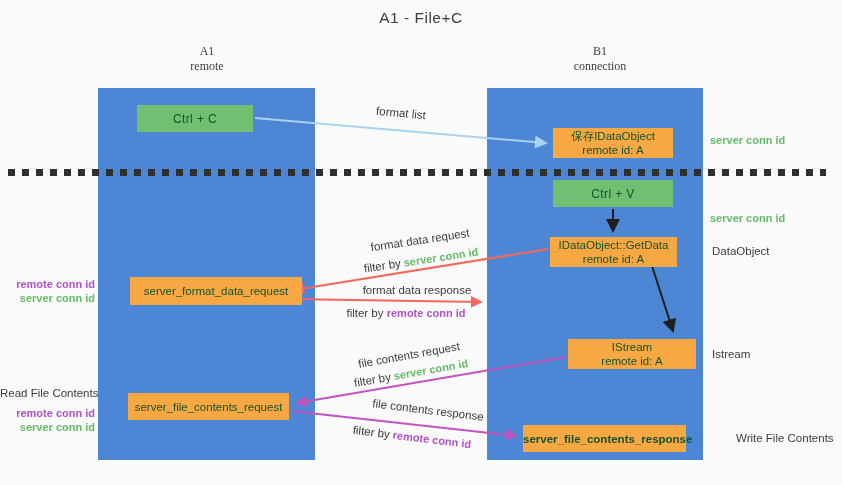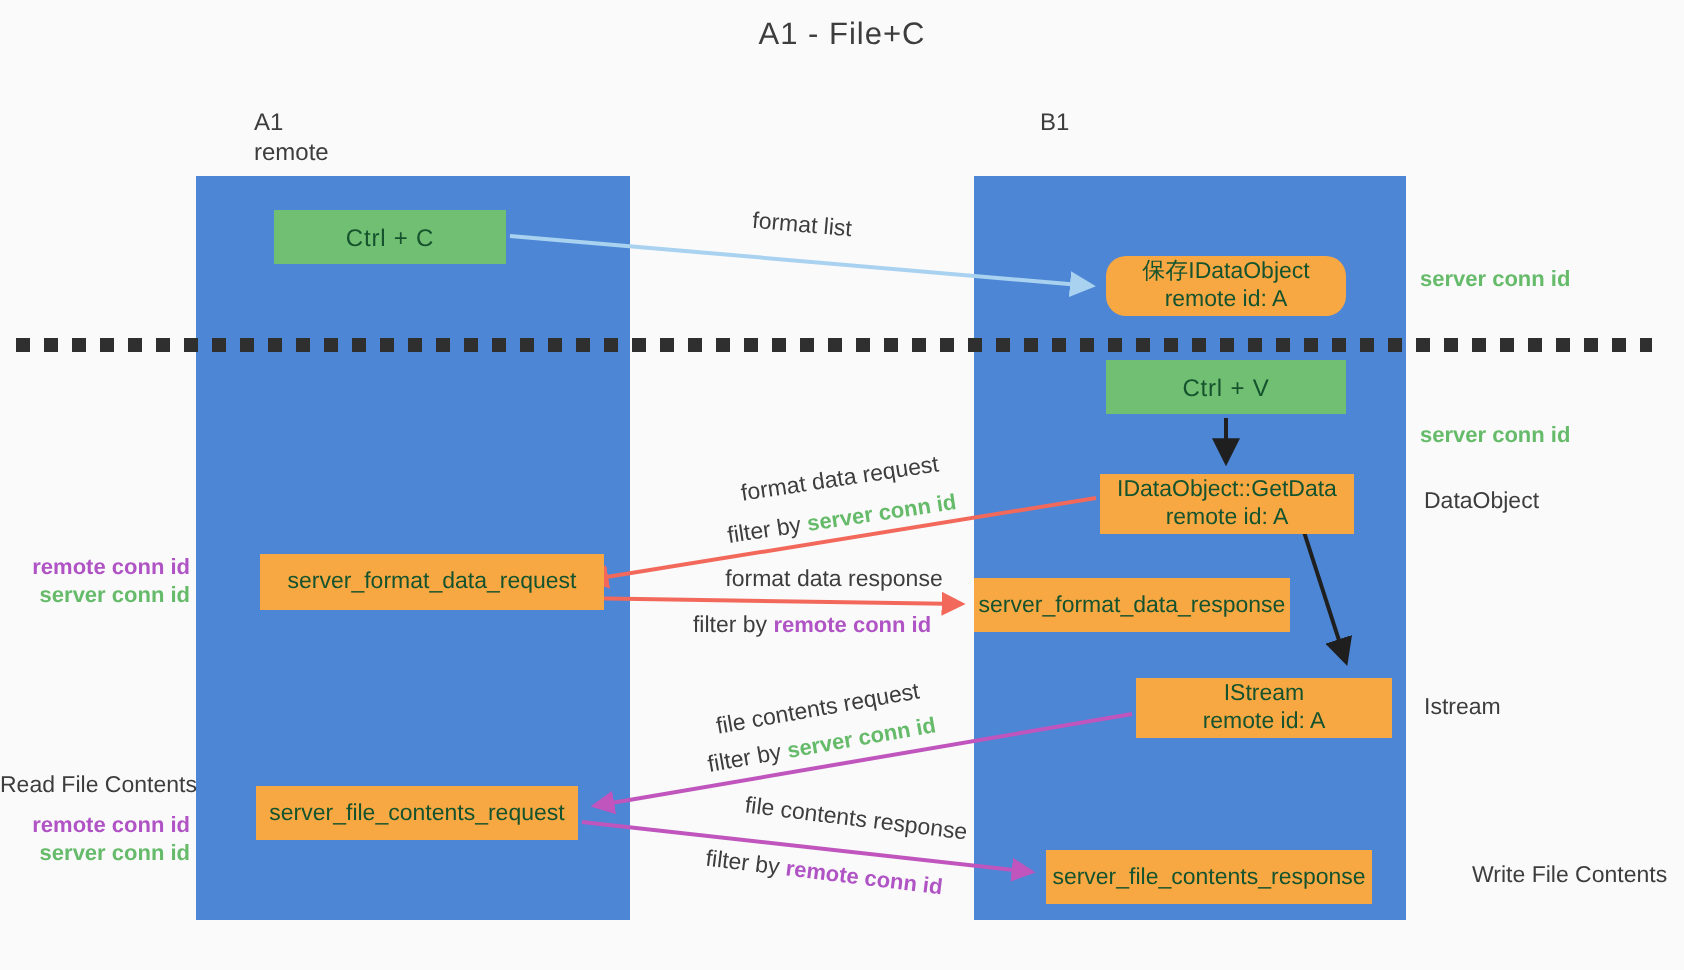--- a/index.html
+++ b/index.html
@@ -7,46 +7,46 @@
     --arrow-red:#f2695c; --arrow-magenta:#bf55bd; --arrow-lightblue:#a9d2f0;
     --arrow-black:#1f1f1f; --text-green:#66bb6a; --text-purple:#b054c5;
     --text-dark:#3d3d3d; --bg:#fafafa;
   }
   html,body{margin:0;padding:0;}
   body{background:#e9e9e9;font-family:"Liberation Sans","DejaVu Sans",sans-serif;}
   .canvas{position:relative;width:842px;height:485px;background:var(--bg);overflow:hidden;}
 
   .title{position:absolute;left:0;top:8px;width:842px;text-align:center;
          color:var(--text-dark);font-size:15.5px;line-height:20px;letter-spacing:.5px;}
-  .lane-header{position:absolute;top:54px;width:160px;
-         color:var(--text-dark);font-size:12px;line-height:15px;}
+  .lane-header{position:absolute;top:44px;width:160px;text-align:center;
+         color:var(--text-dark);font-size:12px;line-height:15px;font-family:Liberation Serif, serif;}
   .lane-header.left{left:127px;} .lane-header.right{left:520px;}
 
   .lane{position:absolute;top:88px;height:372px;background:var(--lane-blue);}
   .lane.left{left:98px;width:217px;} .lane.right{left:487px;width:216px;}
 
   .divider{position:absolute;left:8px;top:169px;width:818px;height:7px;
     background:repeating-linear-gradient(90deg,#2f2f2f 0 7px,transparent 7px 14px);}
 
   .node{position:absolute;color:#14532d;text-align:center;display:flex;
         flex-direction:column;justify-content:center;box-sizing:border-box;}
   .node.green{background:var(--box-green);font-size:12px;letter-spacing:.4px;}
   .node.orange{background:var(--box-orange);}
   .node .l1,.node .l2{display:block;line-height:14px;font-size:11.5px;}
   .node.single{font-size:11.5px;}
 
   .n-ctrlc{left:137px;top:105px;width:116px;height:27px;}
-  .n-save{left:553px;top:128px;width:120px;height:30px;border-radius:10px;}
+  .n-save{left:553px;top:128px;width:120px;height:30px;}
   .n-ctrlv{left:553px;top:180px;width:120px;height:27px;}
   .n-getdata{left:550px;top:237px;width:127px;height:30px;}
   .n-freq{left:130px;top:277px;width:172px;height:28px;}
   .n-fres{left:487px;top:289px;width:158px;height:27px;}
   .n-istream{left:568px;top:339px;width:128px;height:30px;}
   .n-fileq{left:128px;top:393px;width:161px;height:27px;}
-  .n-filer{left:523px;top:425px;width:163px;height:27px;}
+  .n-filer{left:523px;top:425px;width:163px;height:27px;font-weight:bold;}
 
   .mid-label{position:absolute;white-space:nowrap;font-size:11.5px;color:var(--text-dark);
              transform:translate(-50%,-50%);}
   .rot-p5{transform:translate(-50%,-50%) rotate(5deg);}
   .rot-m8{transform:translate(-50%,-50%) rotate(-8.5deg);}
   .rot-m10{transform:translate(-50%,-50%) rotate(-10deg);}
   .rot-p7{transform:translate(-50%,-50%) rotate(7deg);}
 
   .side-label{position:absolute;white-space:nowrap;font-size:11.5px;color:var(--text-dark);height:14px;line-height:14px;}
   .side-label.ralign{left:0;width:95px;text-align:right;}
@@ -64,20 +64,21 @@
   <div class="title">
     <div>A1 - File+C</div>
   </div>
 
   <div class="lane-header left">
     <div>A1</div>
     <div>remote</div>
   </div>
   <div class="lane-header right">
     <div>B1</div>
+    <div>connection</div>
   </div>
 
   <div class="lane left"></div>
   <div class="lane right"></div>
 
   <div class="divider"></div>
 
   <svg class="arrows" width="842" height="485">
     <defs>
       <marker id="ah-lb" viewBox="0 0 10 10" refX="8.5" refY="5" markerWidth="6.5" markerHeight="6.5" orient="auto">
@@ -111,23 +112,20 @@
   </div>
   <div class="node green n-ctrlv">
     <span>Ctrl + V</span>
   </div>
   <div class="node orange n-getdata">
     <span class="l1">IDataObject::GetData</span>
     <span class="l2">remote id: A</span>
   </div>
   <div class="node orange single n-freq">
     <span>server_format_data_request</span>
-  </div>
-  <div class="node orange single n-fres">
-    <span>server_format_data_response</span>
   </div>
   <div class="node orange n-istream">
     <span class="l1">IStream</span>
     <span class="l2">remote id: A</span>
   </div>
   <div class="node orange single n-fileq">
     <span>server_file_contents_request</span>
   </div>
   <div class="node orange single n-filer">
     <span>server_file_contents_response</span>

